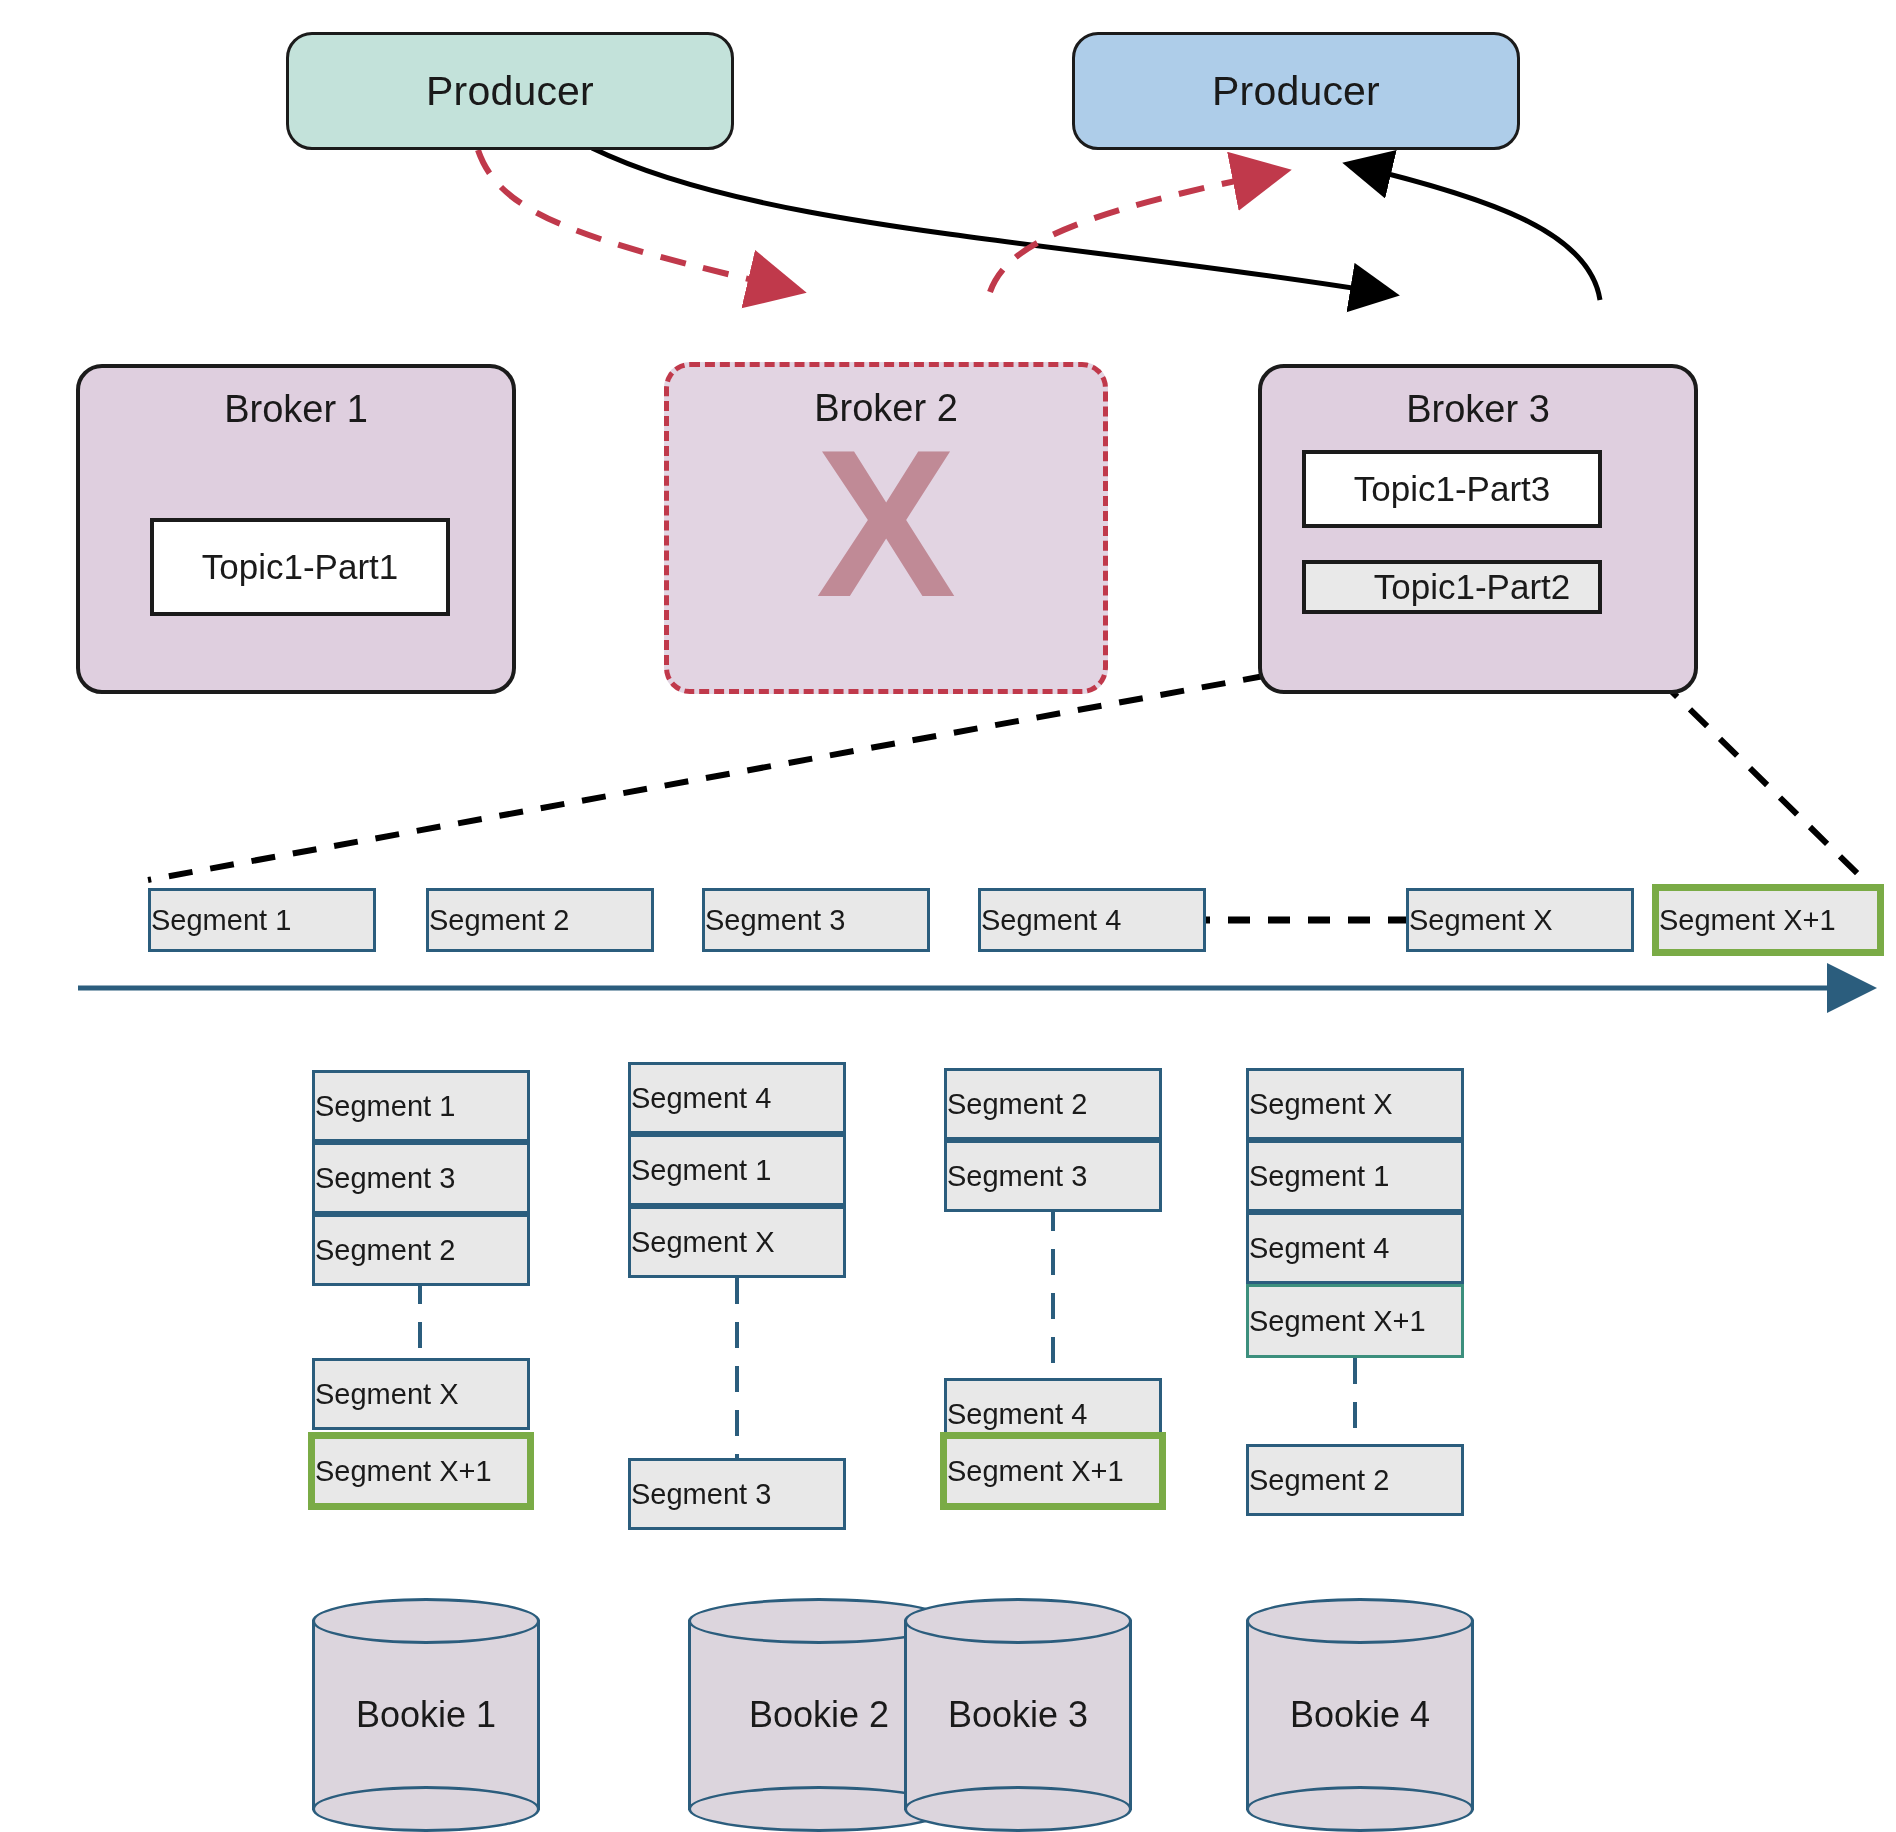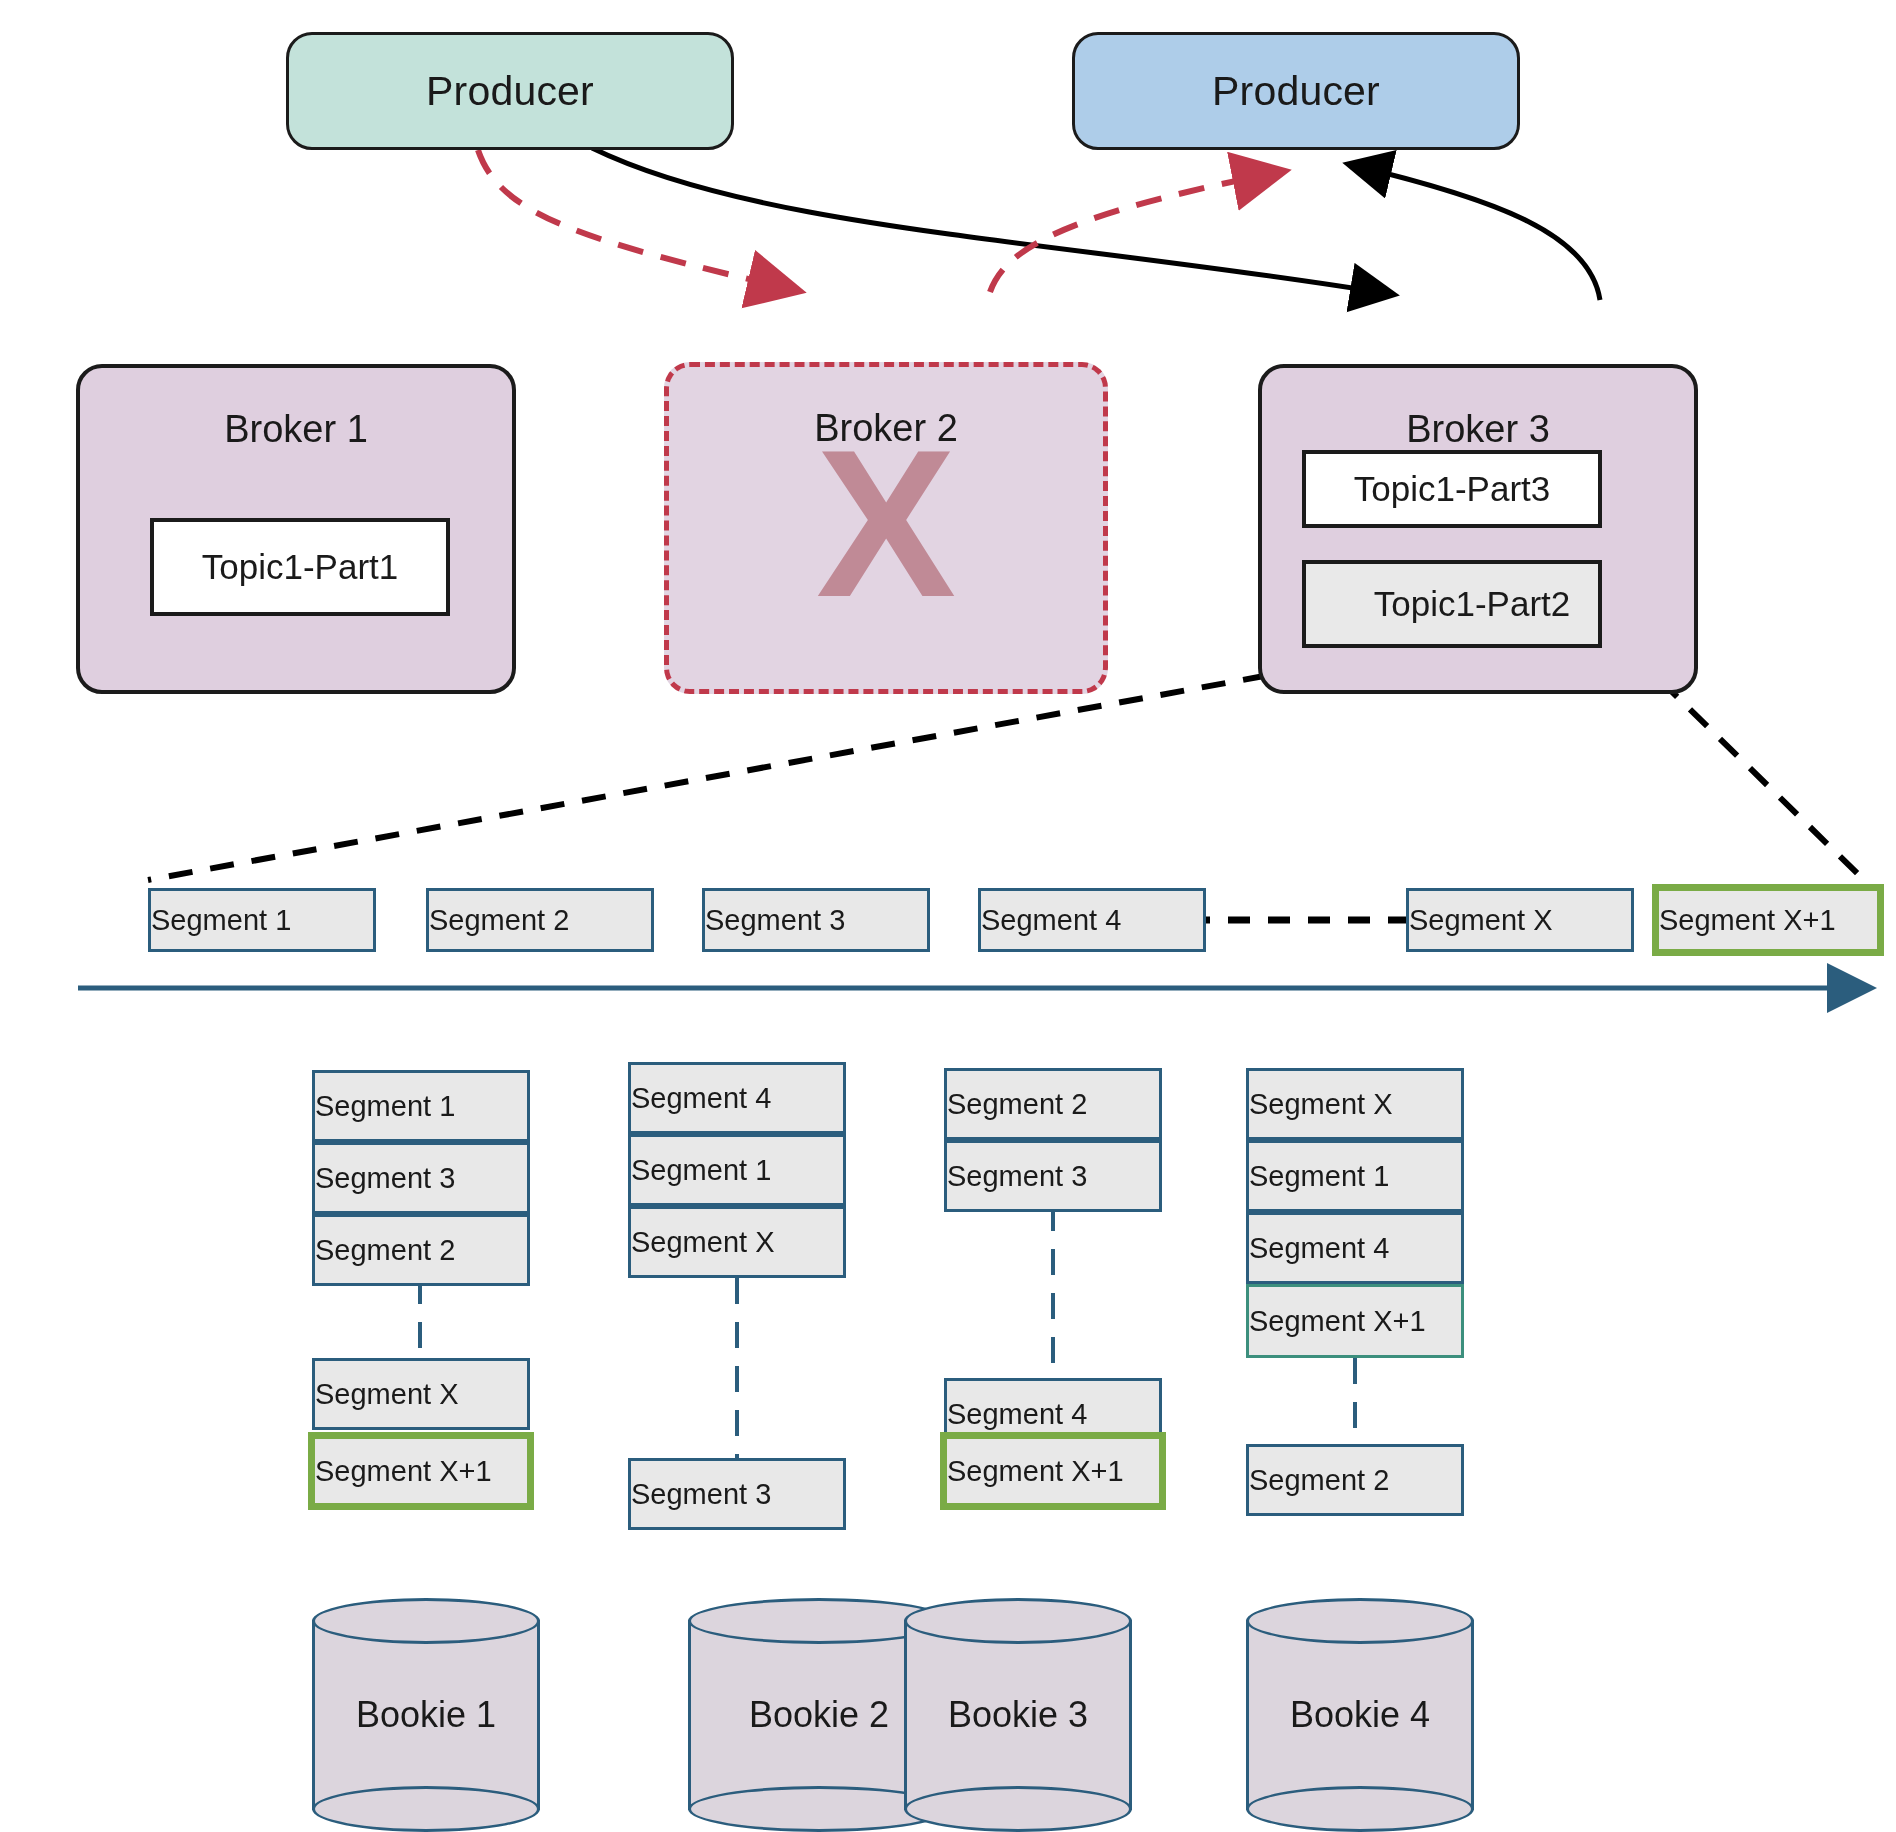--- a/index.html
+++ b/index.html
@@ -58,21 +58,20 @@
     border: 5px dashed #c0394b;
     background: #e2d4e2;
   }
   .broker-title {
     position: absolute;
     left: 0;
     right: 0;
     top: 20px;
     text-align: center;
     font-size: 38px;
-    margin-top: 20px;
   }
   .broker-x {
     position: absolute;
     left: 0;
     right: 0;
     top: 52px;
     text-align: center;
     font-size: 210px;
     line-height: 1;
     color: #c08a96;
@@ -205,21 +204,21 @@
   <div class="node broker failed" style="left:664px; top:362px; width:444px; height:332px;">
     <div class="broker-title">Broker 2</div>
     <div class="broker-x">X</div>
   </div>
 
   <div class="node broker" style="left:1258px; top:364px; width:440px; height:330px;">
     <div class="broker-title">Broker 3</div>
     <div class="partition" style="left:40px; top:82px; width:300px; height:78px;">
       <span>Topic1-Part3</span>
     </div>
-    <div class="partition shaded" style="left:40px; top:192px; width:300px; height:88px;padding-left:40px;">
+    <div class="partition shaded" style="left:40px; top:192px; width:300px; height:54px;padding-left:40px;">
       <span>Topic1-Part2</span>
     </div>
   </div>
 
   <div class="seg" style="left:148px; top:888px; width:228px; height:64px;">
     <span>Segment 1</span>
   </div>
   <div class="seg" style="left:426px; top:888px; width:228px; height:64px;">
     <span>Segment 2</span>
   </div>

